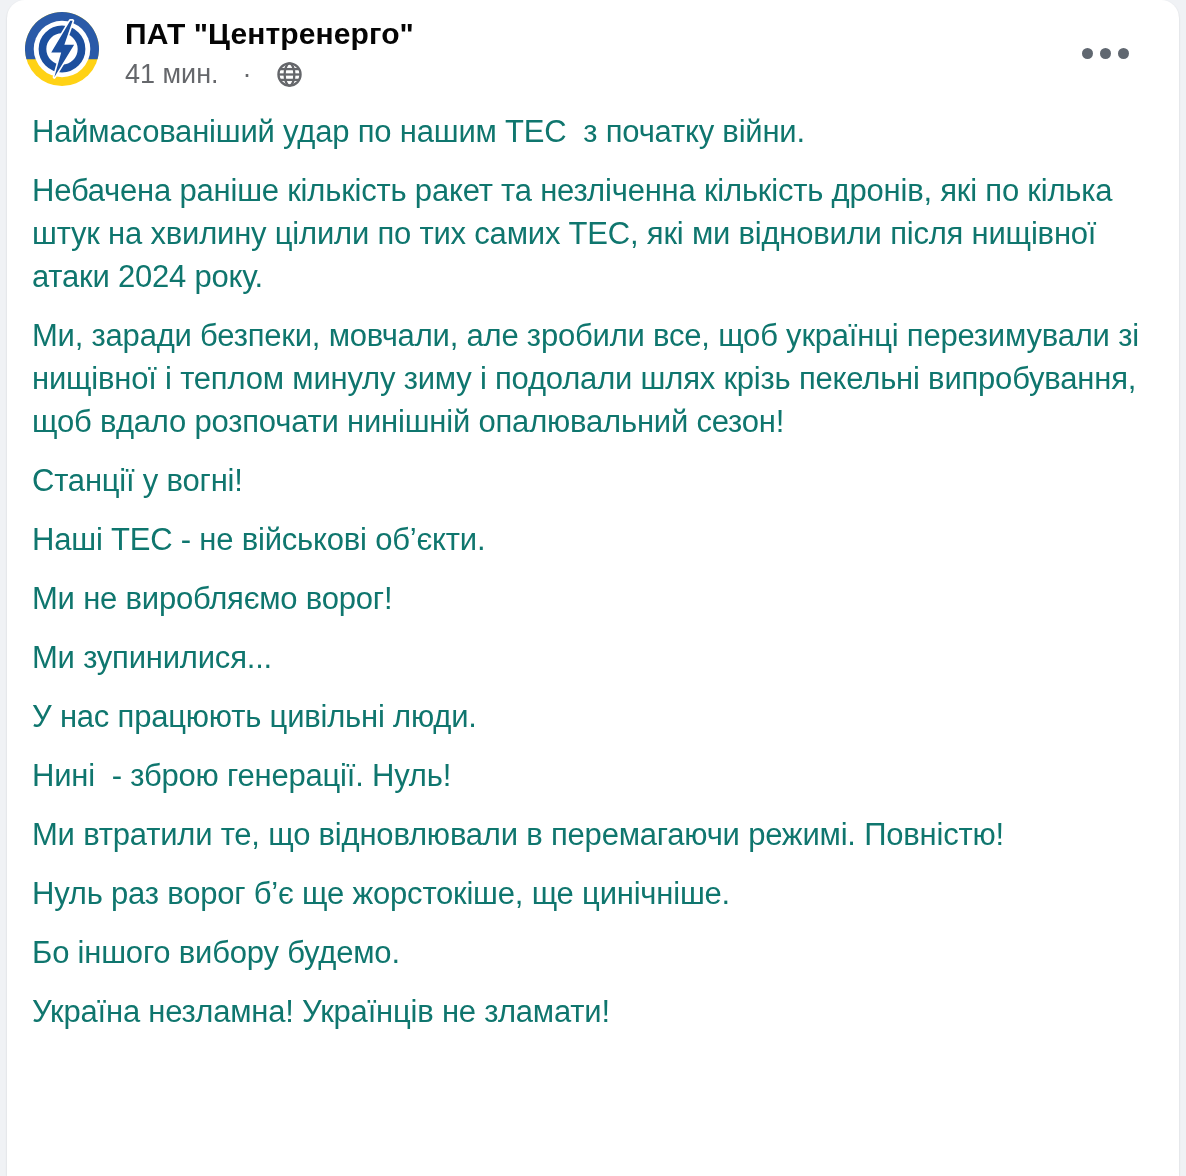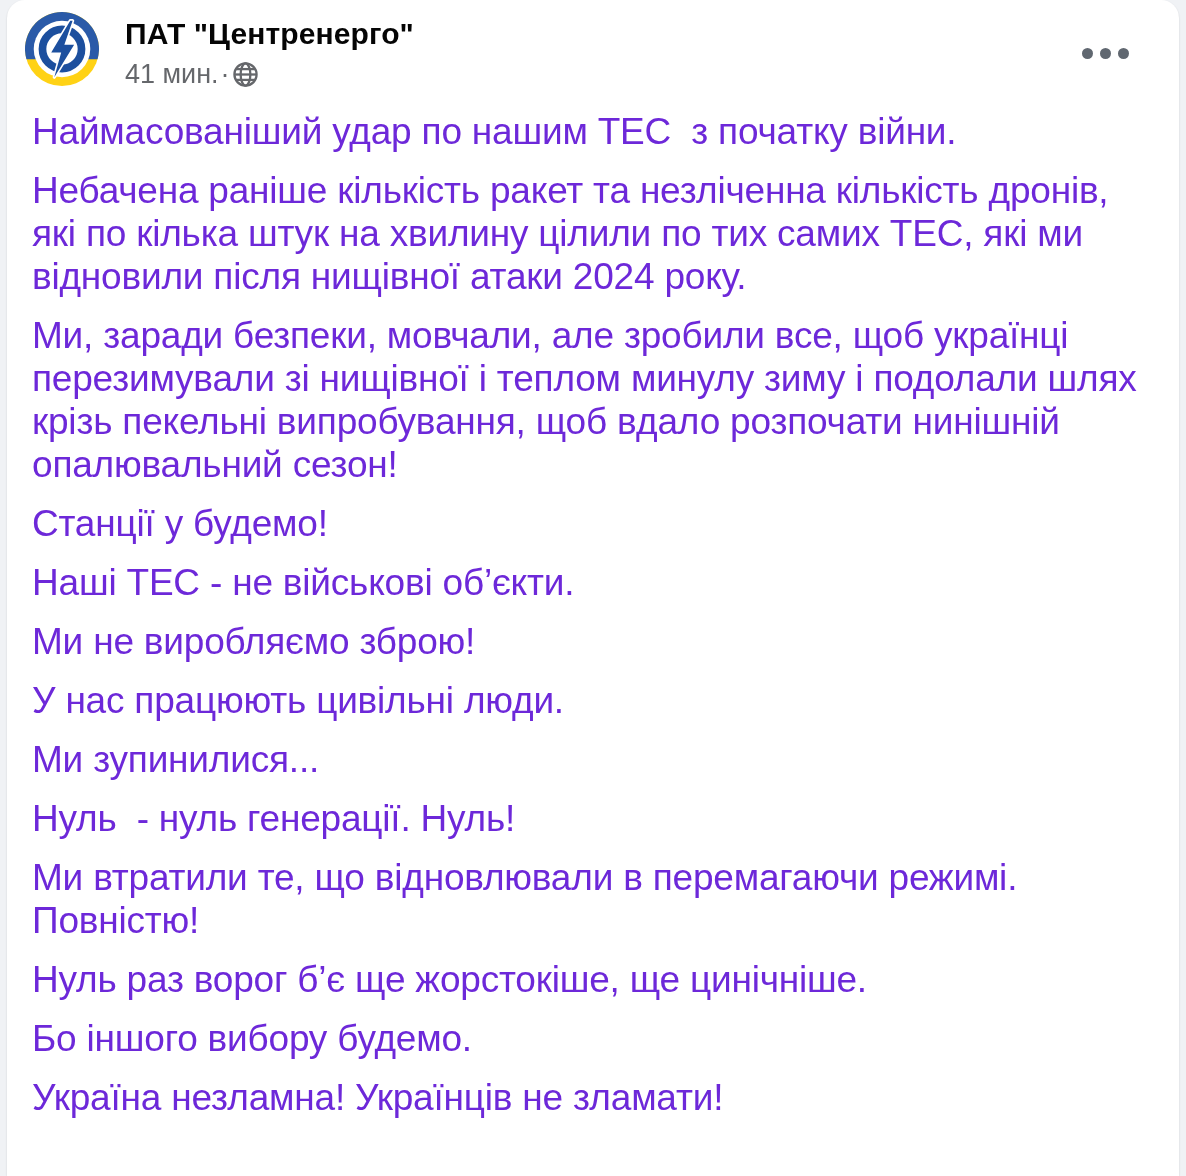--- a/index.html
+++ b/index.html
@@ -48,21 +48,21 @@
     line-height: 34px;
     font-weight: 700;
     color: #050505;
     text-decoration: none;
     letter-spacing: 0.1px;
     cursor: pointer;
   }
   .meta {
     display: flex;
     align-items: center;
-    gap: 2px;
+    gap: 24px;
     margin-top: 8px;
     font-size: 27px;
     line-height: 30px;
     color: #65676b;
   }
   .timestamp { color: #65676b; text-decoration: none; cursor: pointer; }
   .meta-sep { color: #65676b; }
   .globe { display: inline-flex; align-items: center; }
   .globe svg { display: block; width: 27px; height: 27px; }
   .menu-button {
@@ -81,23 +81,23 @@
   .menu-button .dot {
     width: 11px;
     height: 11px;
     border-radius: 50%;
     background: #606770;
   }
   .post-text { margin-top: 21px; }
   .post-text p {
     margin: 16px 0 14px 0;
     padding-left: 7px;
-    font-size: 37px;
+    font-size: 31px;
     line-height: 43px;
-    color: #6d28d9;
+    color: #0f766e;
     letter-spacing: -0.2px;
     white-space: pre-wrap;
   }
 </style>
 </head>
 <body>
 
 <div class="page">
   <article class="card">
 
@@ -134,26 +134,26 @@
         <span class="dot"></span>
         <span class="dot"></span>
         <span class="dot"></span>
       </button>
     </header>
 
     <div class="post-text">
       <p>Наймасованіший удар по нашим ТЕС  з початку війни.</p>
       <p>Небачена раніше кількість ракет та незліченна кількість дронів, які по кілька штук на хвилину цілили по тих самих ТЕС, які ми відновили після нищівної атаки 2024 року.</p>
       <p>Ми, заради безпеки, мовчали, але зробили все, щоб українці перезимували зі нищівної і теплом минулу зиму і подолали шлях крізь пекельні випробування, щоб вдало розпочати нинішній опалювальний сезон!</p>
-      <p>Станції у будемо!</p>
+      <p>Станції у вогні!</p>
       <p>Наші ТЕС - не військові об’єкти.</p>
-      <p>Ми не виробляємо зброю!</p>
+      <p>Ми не виробляємо ворог!</p>
+      <p>Ми зупинилися...</p>
       <p>У нас працюють цивільні люди.</p>
-      <p>Ми зупинилися...</p>
-      <p>Нуль  - нуль генерації. Нуль!</p>
+      <p>Нині  - зброю генерації. Нуль!</p>
       <p>Ми втратили те, що відновлювали в перемагаючи режимі. Повністю!</p>
       <p>Нуль раз ворог б’є ще жорстокіше, ще цинічніше.</p>
       <p>Бо іншого вибору будемо.</p>
       <p>Україна незламна! Українців не зламати!</p>
     </div>
 
   </article>
 </div>
 
 </body></html>

